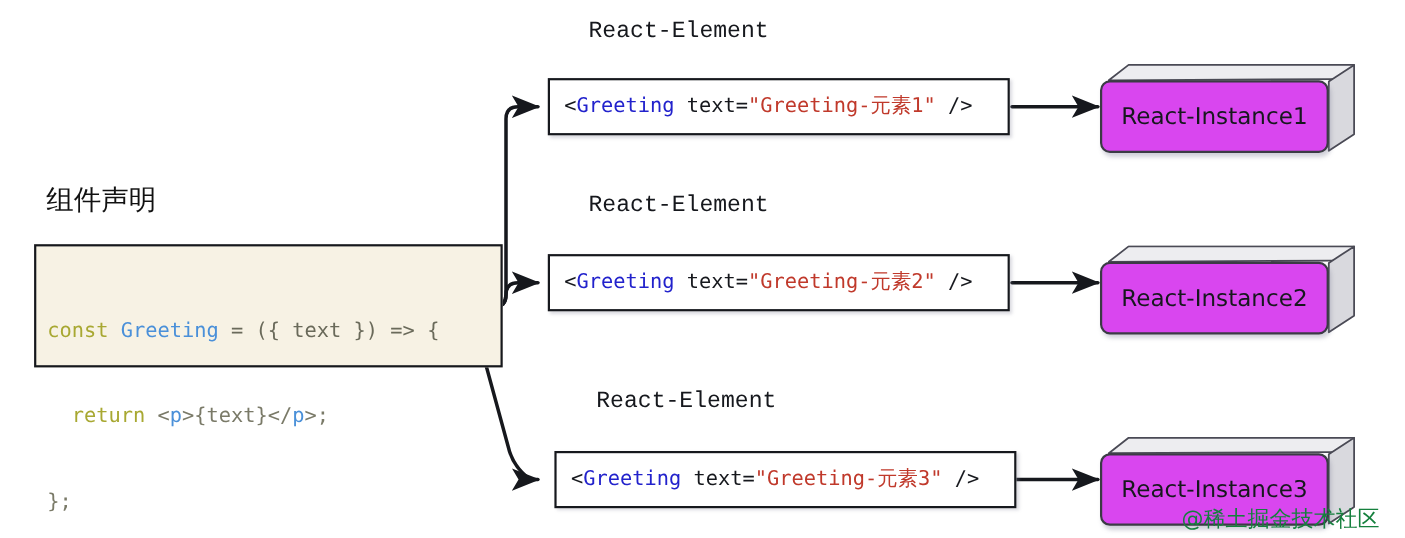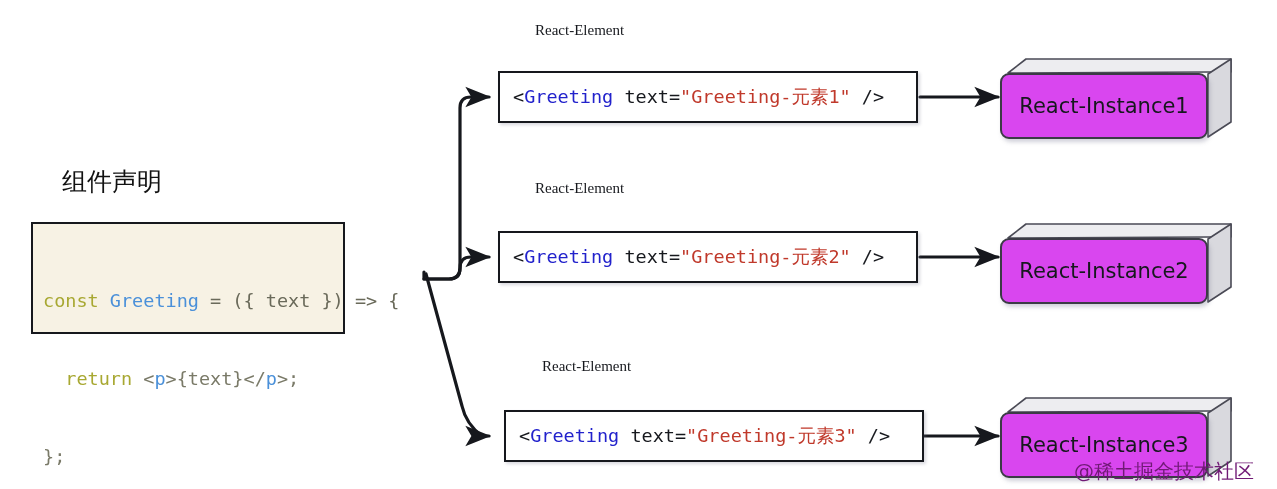--- a/index.html
+++ b/index.html
@@ -29,52 +29,51 @@
   
   .decl-title {
     position: absolute;
     left: 42px;
     top: 165px;
     font-size: 25px;
     line-height: 34px;
     color: #111111;
     font-family: "DejaVu Sans", sans-serif;
     white-space: nowrap;
-    margin-left: 20px;
   }
 
   
   .code-block {
     position: absolute;
     left: 31px;
     top: 222px;
-    width: 314px;
+    width: 426px;
     height: 112px;
     background: #f7f2e4;
     border: 2.5px solid #16181d;
     box-sizing: border-box;
     padding: 12px 0 0 10px;
     font-family: "DejaVu Sans Mono", monospace;
     font-size: 18.5px;
     line-height: 26px;
     white-space: pre;
   }
   .tok-kw   { color: #a8a832; }
   .tok-fn   { color: #4a90d9; }
   .tok-plain{ color: #6a6a5a; }
   .tok-tag  { color: #4a90d9; }
   .tok-punc { color: #7a7a68; }
 
   
   .elem-label {
     position: absolute;
-    font-size: 15px;
+    font-size: 21px;
     line-height: 28px;
     color: #16181d;
-    font-family: Liberation Serif, serif;
+    font-family: Liberation Mono, monospace;
     white-space: nowrap;
   }
 
   
   .elem-box {
     position: absolute;
     width: 420px;
     height: 52px;
     background: #ffffff;
     border: 2.5px solid #16181d;
@@ -131,21 +130,21 @@
     white-space: nowrap;
   }
 
   
   .watermark {
     position: absolute;
     left: 1074px;
     top: 458px;
     font-size: 20px;
     line-height: 26px;
-    color: #701a75;
+    color: #15803d;
     font-family: "DejaVu Sans", sans-serif;
     white-space: nowrap;
   }
 </style>
 </head>
 <body>
 
 <div id="stage">
 
   <svg id="wires" viewBox="0 0 1277 489">

